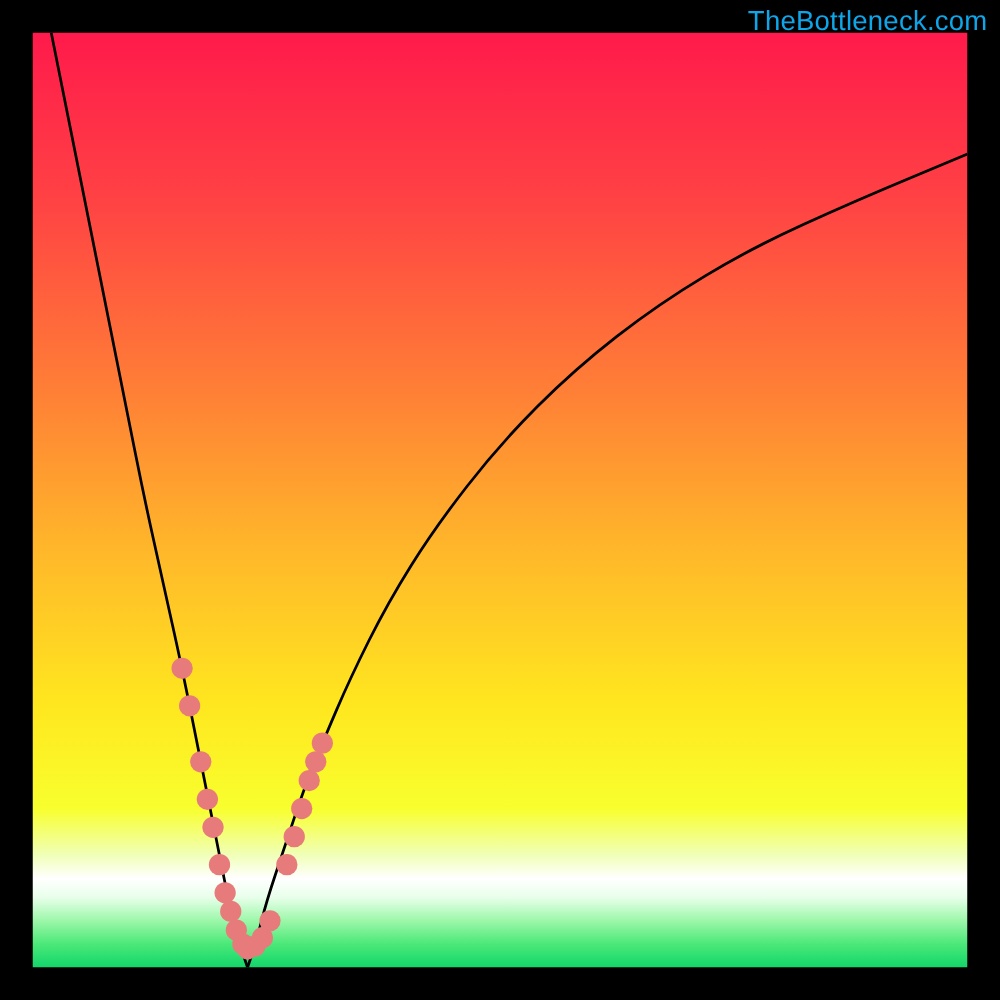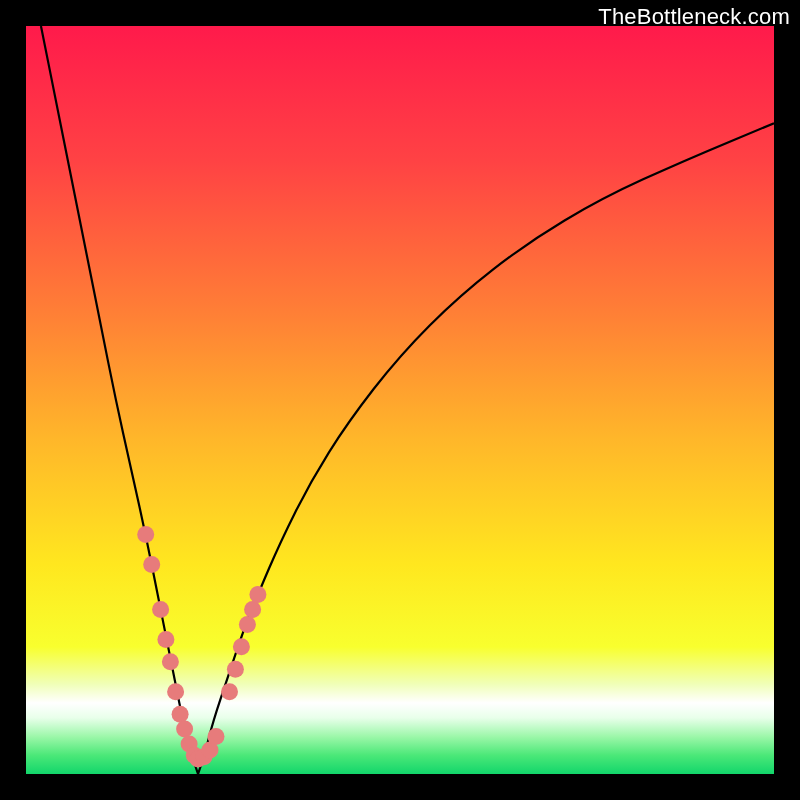--- a/index.html
+++ b/index.html
@@ -23,21 +23,21 @@
     position: absolute;
     left: 0;
     top: 0;
     width: 748px;
     height: 748px;
   }
   .watermark {
     position: absolute;
     top: 4px;
     right: 10px;
-    color: #ffffff;
+    color: #0ea5e9;
     font-size: 22px;
     font-weight: 500;
     letter-spacing: 0.2px;
   }
 </style>
 </head>
 <body>
 
 <div class="frame">
   <svg class="plot-area" viewBox="0 0 748 748">

